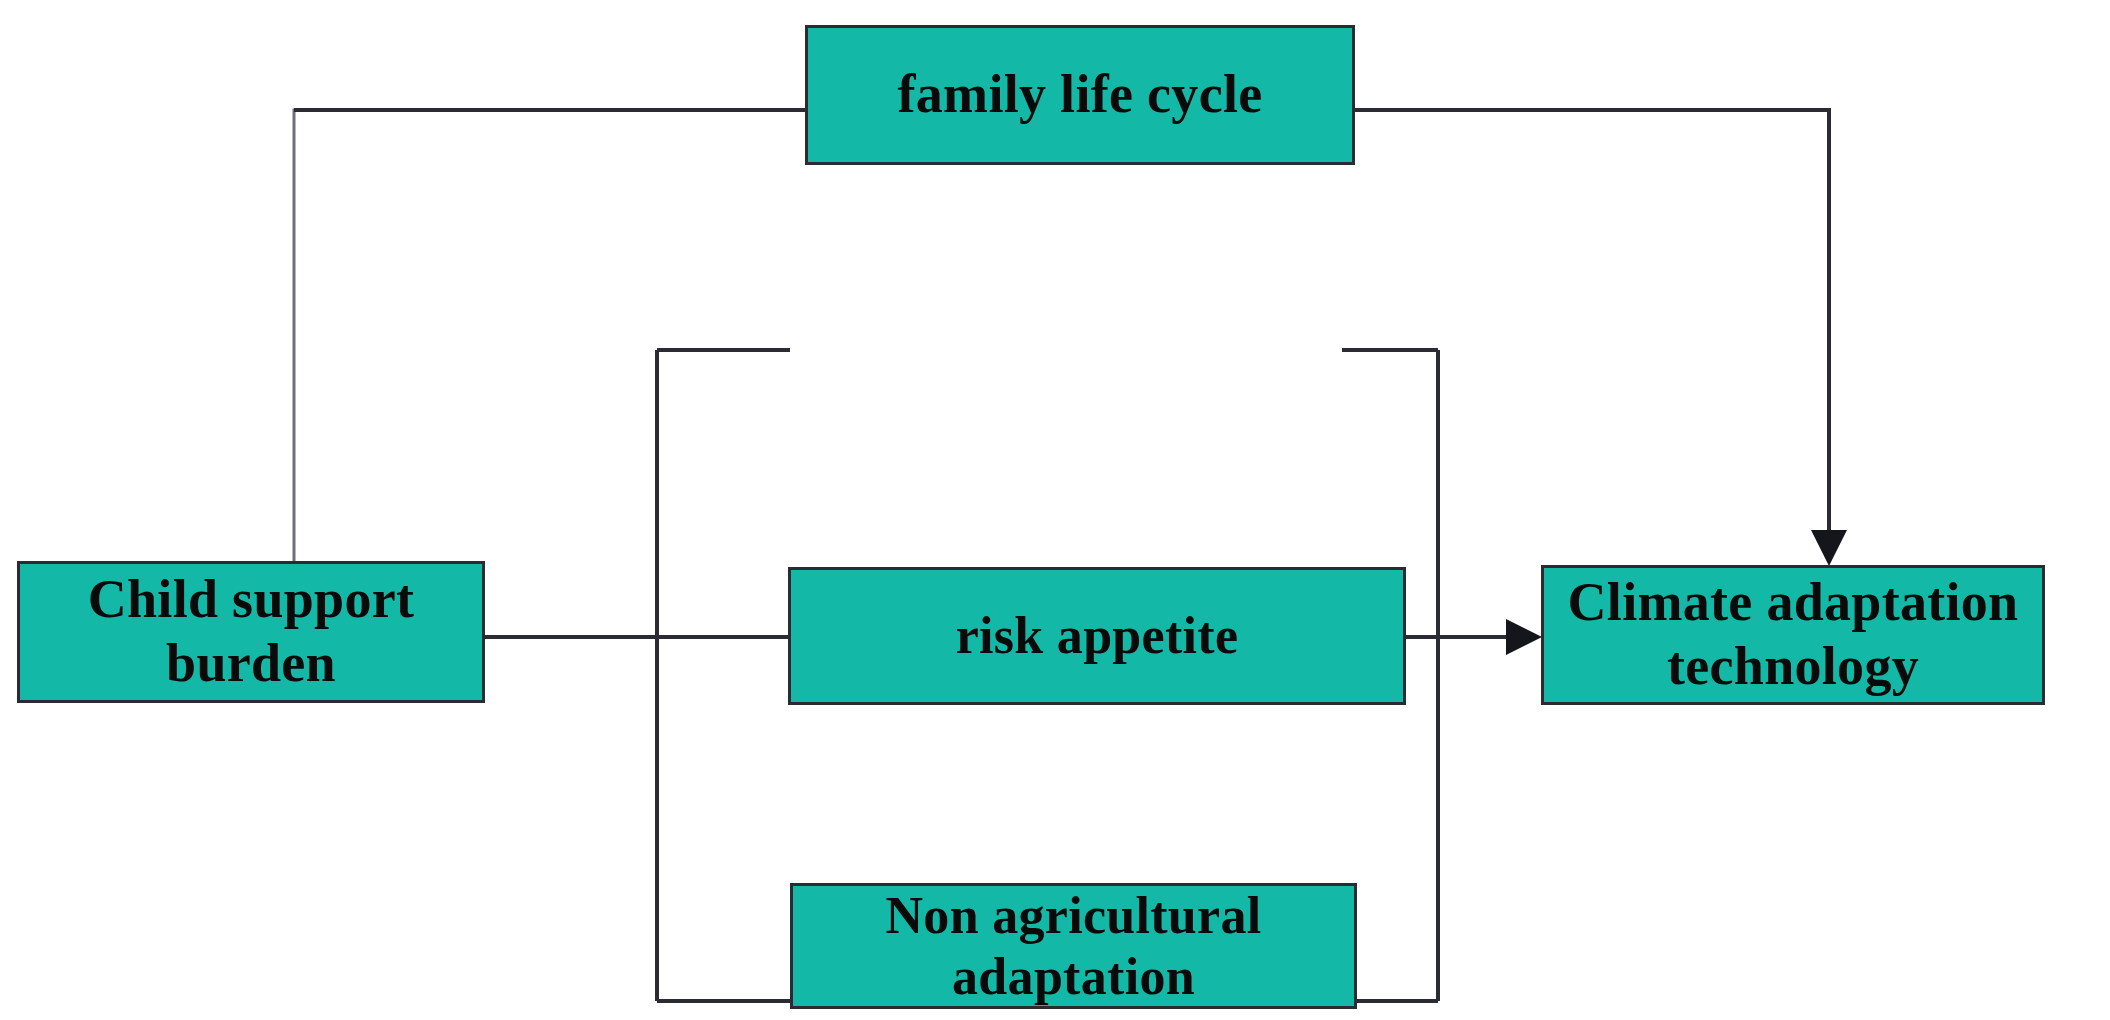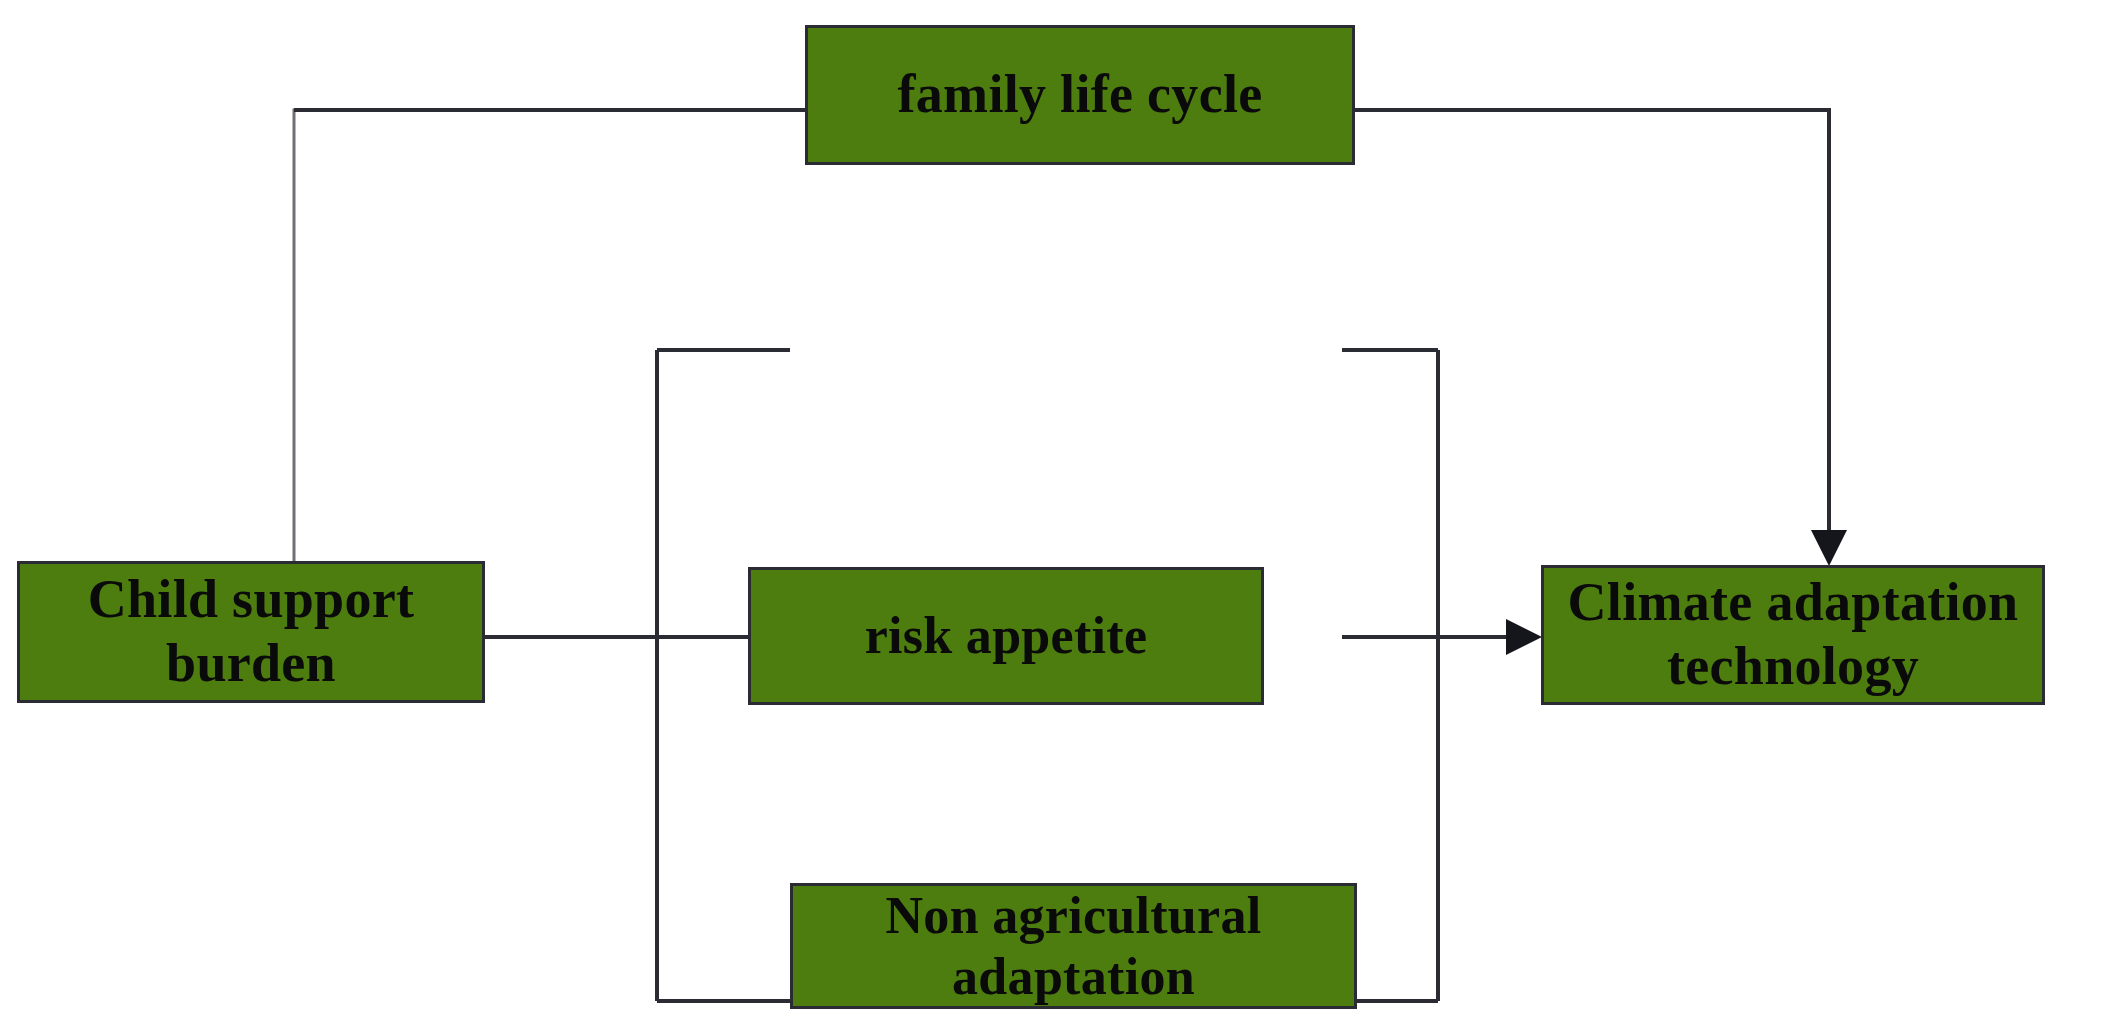--- a/index.html
+++ b/index.html
@@ -21,21 +21,21 @@
     position: absolute;
     left: 0;
     top: 0;
     width: 2110px;
     height: 1020px;
   }
   .node-box {
     position: absolute;
     box-sizing: border-box;
     border: 3px solid #2b2b33;
-    background: #4d7c0f;
+    background: #14b8a6;
     display: flex;
     align-items: center;
     justify-content: center;
     text-align: center;
     z-index: 5;
   }
   .node-label {
     font-family: "Liberation Serif", "DejaVu Serif", serif;
     font-weight: bold;
     color: #0a0a0a;
@@ -84,21 +84,21 @@
   <div class="node-box" style="left:805px; top:25px; width:550px; height:140px;">
     <span class="node-label size-lg">family life cycle</span>
   </div>
 
   <div class="node-box" style="left:17px; top:561px; width:468px; height:142px;">
     <span class="node-label size-lg">Child support
 burden</span>
   </div>
 
 
-  <div class="node-box" style="left:748px; top:567px; width:516px; height:138px;">
+  <div class="node-box" style="left:788px; top:567px; width:618px; height:138px;">
     <span class="node-label size-md">risk appetite</span>
   </div>
 
   <div class="node-box" style="left:790px; top:883px; width:567px; height:126px;">
     <span class="node-label size-md">Non agricultural
 adaptation</span>
   </div>
 
   <div class="node-box" style="left:1541px; top:565px; width:504px; height:140px;">
     <span class="node-label size-lg">Climate adaptation

